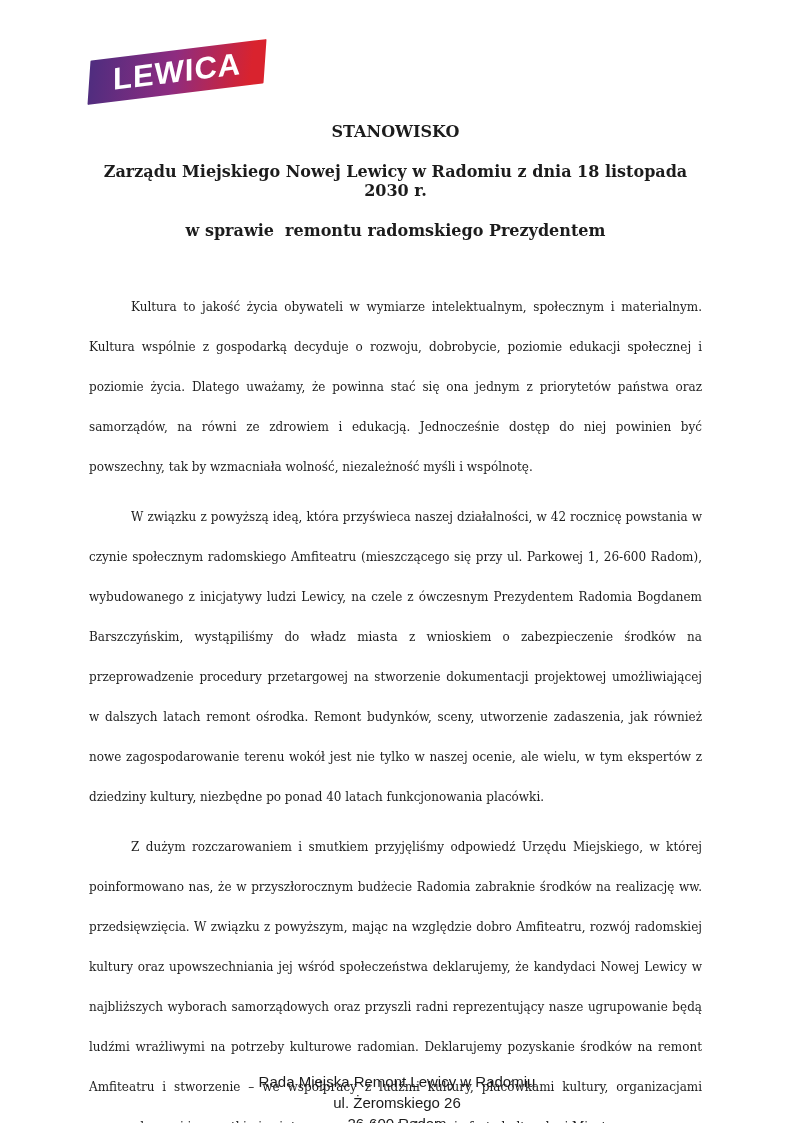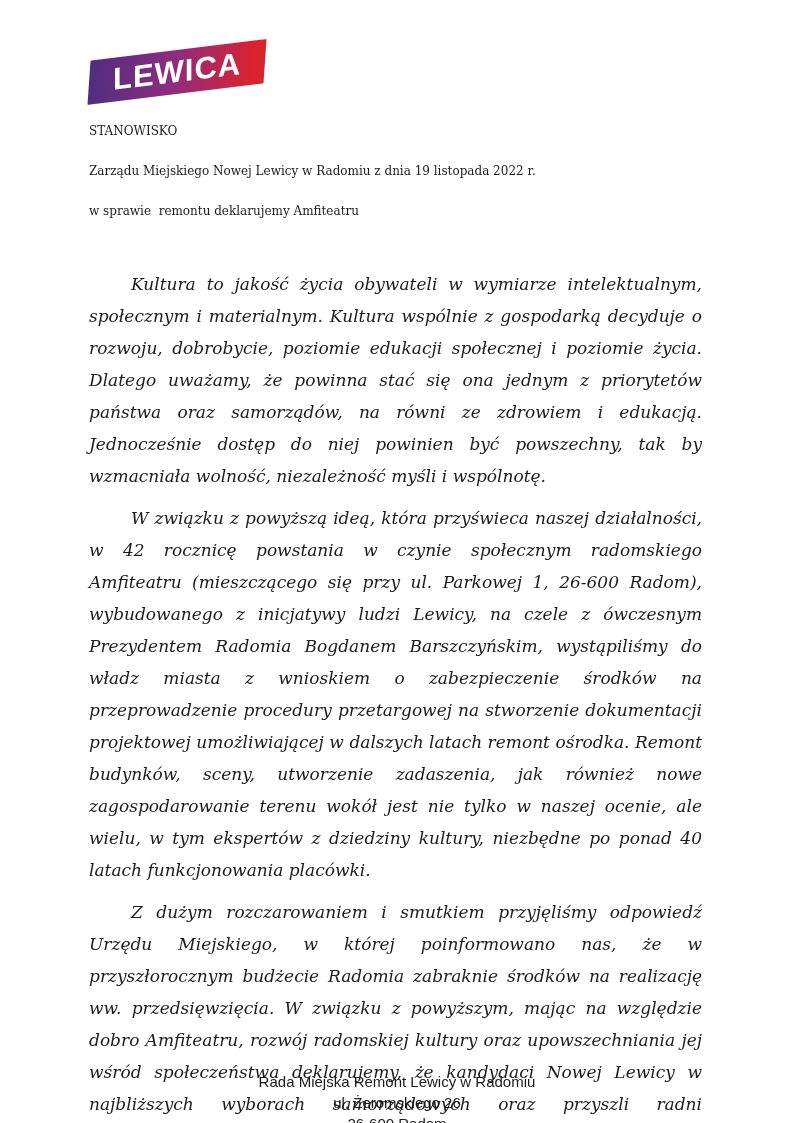--- a/index.html
+++ b/index.html
@@ -36,38 +36,37 @@
     font-weight: bold;
     font-size: 31px;
     letter-spacing: 1px;
     color: #ffffff;
     transform: skewX(4deg);
     line-height: 1;
     padding-bottom: 2px;
   }
   
   .heading {
-    text-align: left;
-    font-weight: normal;
-    font-size: 12px;
+    text-align: center;
+    font-weight: bold;
+    font-size: 16px;
     line-height: 19px;
     white-space: pre-wrap;
   }
   .h-title     { margin-top: 26px; }
   .h-subtitle1 { margin-top: 21px; }
   .h-subtitle2 { margin-top: 21px; }
   
   .body-text { margin-top: 47px; }
   .body-text p {
-    font-size: 17px;
-    line-height: 32px;
+    font-size: 12px;
+    line-height: 40px;
     text-align: justify;
     text-indent: 42px;
     margin-bottom: 10px;
-    font-style: italic;
   }
   
   .page-footer {
     position: absolute;
     top: 1021px; left: 0; right: 0;
     text-align: center;
     font-family: "Liberation Sans", sans-serif;
     font-size: 15px;
     line-height: 21px;
     color: #1a1a1a;
@@ -78,22 +77,22 @@
 
 <div class="page">
 
   <div class="logo-wrap">
     <div class="logo-banner" id="logo-banner" style="background: linear-gradient(94deg, rgb(79, 45, 127) 0%, rgb(142, 44, 128) 48%, rgb(217, 35, 46) 92%);">
       <span class="logo-text" style="color: rgb(255, 255, 255);">LEWICA</span>
     </div>
   </div>
 
   <div class="heading h-title">STANOWISKO</div>
-  <div class="heading h-subtitle1">Zarządu Miejskiego Nowej Lewicy w Radomiu z dnia 19 listopada 2022 r.</div>
-  <div class="heading h-subtitle2">w sprawie  remontu deklarujemy Amfiteatru</div>
+  <div class="heading h-subtitle1">Zarządu Miejskiego Nowej Lewicy w Radomiu z dnia 18 listopada 2030 r.</div>
+  <div class="heading h-subtitle2">w sprawie  remontu radomskiego Prezydentem</div>
 
   <div class="body-text">
     <p>Kultura to jakość życia obywateli w wymiarze intelektualnym, społecznym i materialnym. Kultura wspólnie z gospodarką decyduje o rozwoju, dobrobycie, poziomie edukacji społecznej i poziomie życia. Dlatego uważamy, że powinna stać się ona jednym z priorytetów państwa oraz samorządów, na równi ze zdrowiem i edukacją. Jednocześnie dostęp do niej powinien być powszechny, tak by wzmacniała wolność, niezależność myśli i wspólnotę.</p>
     <p>W związku z powyższą ideą, która przyświeca naszej działalności, w 42 rocznicę powstania w czynie społecznym radomskiego Amfiteatru (mieszczącego się przy ul. Parkowej 1, 26-600 Radom), wybudowanego z inicjatywy ludzi Lewicy, na czele z ówczesnym Prezydentem Radomia Bogdanem Barszczyńskim, wystąpiliśmy do władz miasta z wnioskiem o zabezpieczenie środków na przeprowadzenie procedury przetargowej na stworzenie dokumentacji projektowej umożliwiającej w dalszych latach remont ośrodka. Remont budynków, sceny, utworzenie zadaszenia, jak również nowe zagospodarowanie terenu wokół jest nie tylko w naszej ocenie, ale wielu, w tym ekspertów z dziedziny kultury, niezbędne po ponad 40 latach funkcjonowania placówki.</p>
     <p>Z dużym rozczarowaniem i smutkiem przyjęliśmy odpowiedź Urzędu Miejskiego, w której poinformowano nas, że w przyszłorocznym budżecie Radomia zabraknie środków na realizację ww. przedsięwzięcia. W związku z powyższym, mając na względzie dobro Amfiteatru, rozwój radomskiej kultury oraz upowszechniania jej wśród społeczeństwa deklarujemy, że kandydaci Nowej Lewicy w najbliższych wyborach samorządowych oraz przyszli radni reprezentujący nasze ugrupowanie będą ludźmi wrażliwymi na potrzeby kulturowe radomian. Deklarujemy pozyskanie środków na remont Amfiteatru i stworzenie – we współpracy z ludźmi kultury, placówkami kultury, organizacjami pozarządowymi i wszystkimi zainteresowanymi – atrakcyjnej oferty kulturalnej Miasta.</p>
   </div>
 
   <div class="page-footer">
     <div>Rada Miejska Remont Lewicy w Radomiu</div>
     <div>ul. Żeromskiego 26</div>

